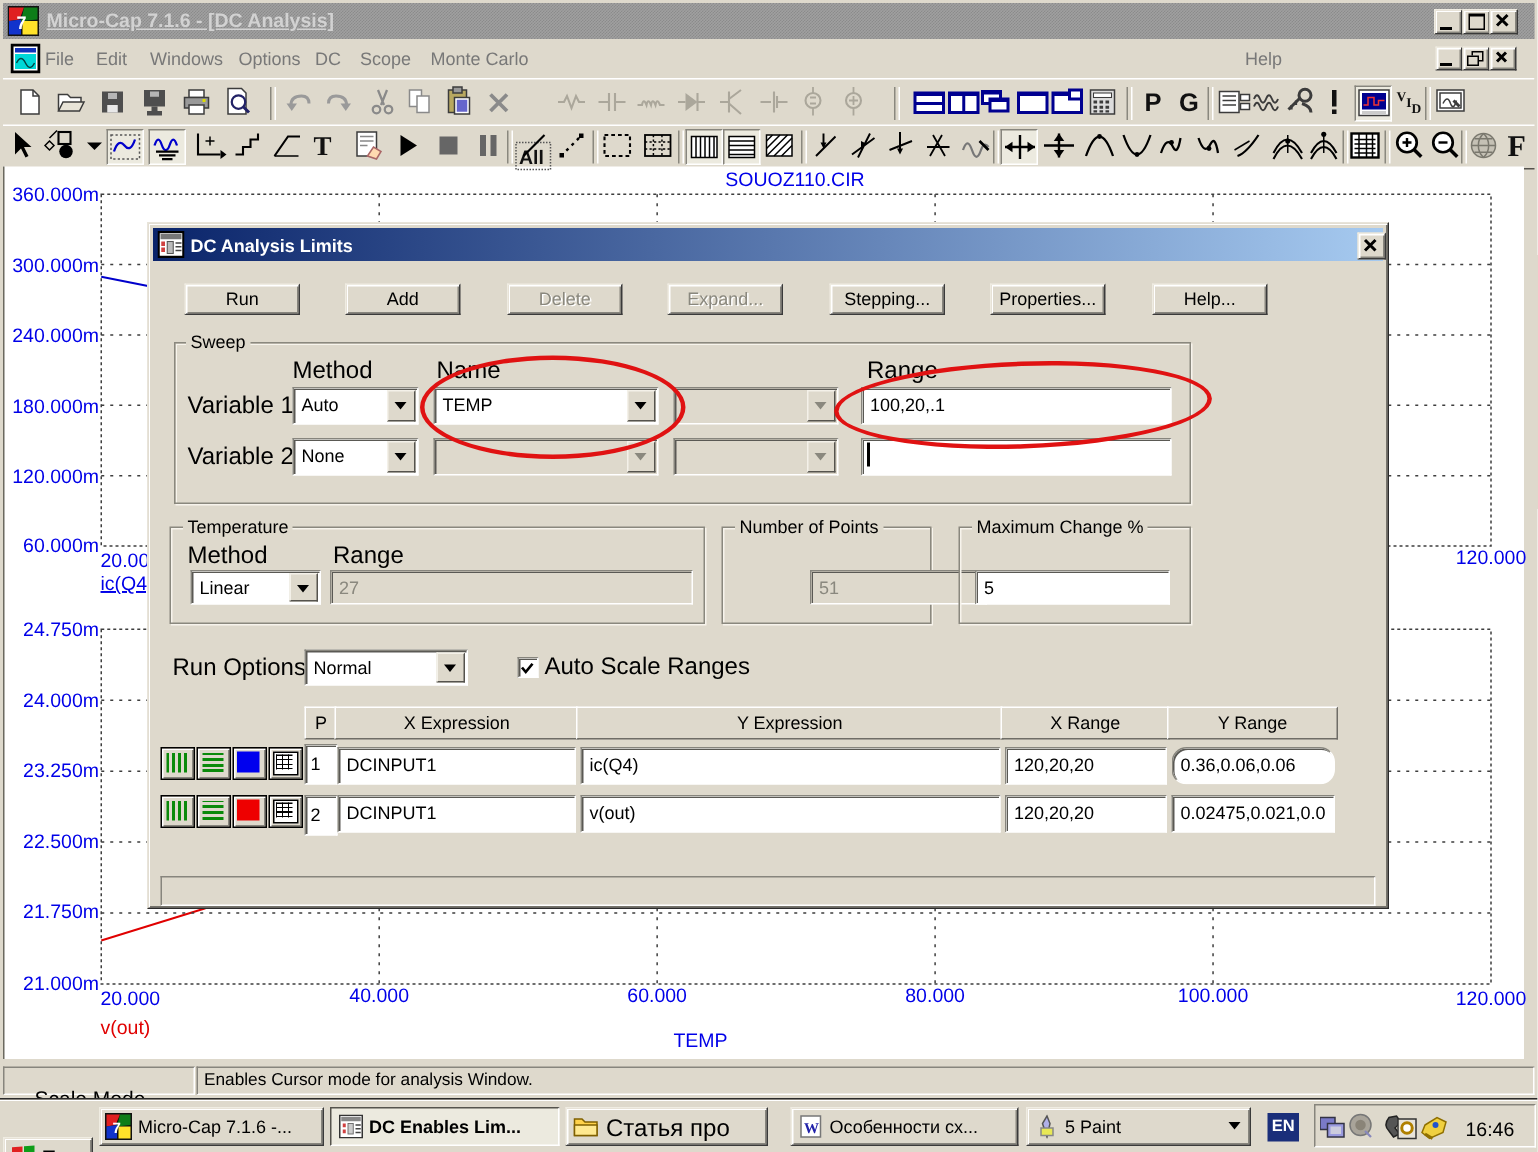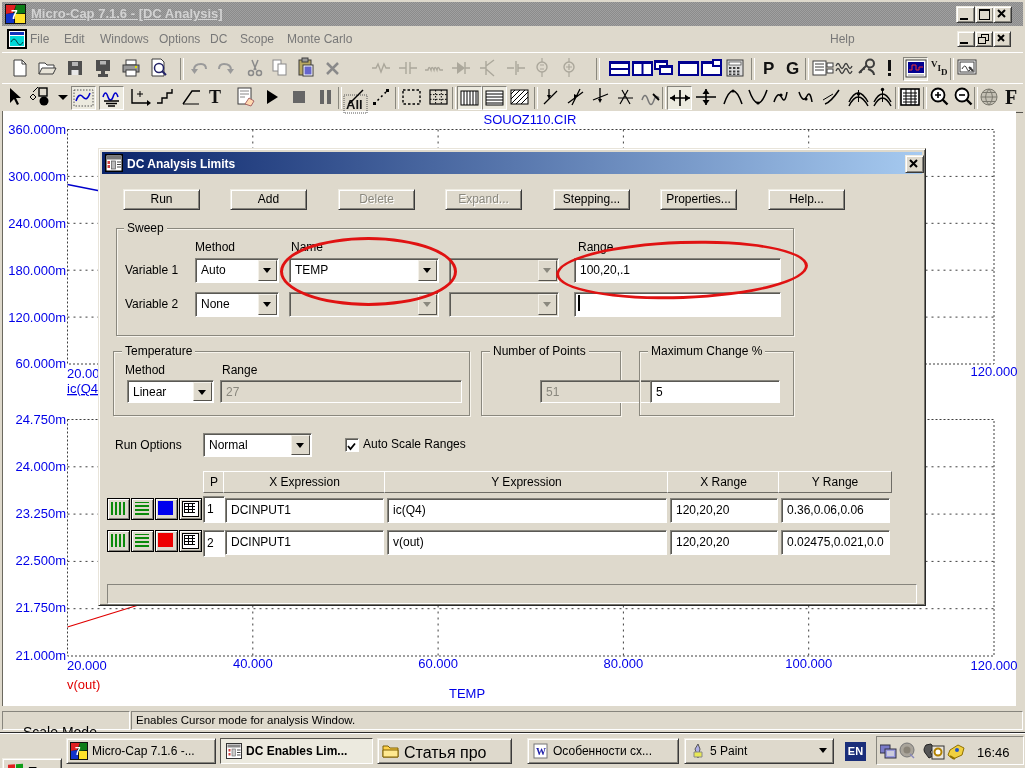--- a/index.html
+++ b/index.html
@@ -23,21 +23,21 @@
   .carr{position:absolute;right:1px;top:1px;bottom:1px;width:17px;background:#ded9cc;
         border:1px solid;border-color:#f4f1e9 #55534d #55534d #f4f1e9;}
   .carr:after{content:"";position:absolute;left:4px;top:7px;border:4px solid transparent;border-top:5px solid #000;}
   .combo.dis{background:#ded9cc;}
   .combo.dis .carr:after{border-top-color:#8a887e;}
   .fld{position:absolute;background:#fff;border:1px solid;border-color:#87857d #fff #fff #87857d;
        box-shadow:inset 1px 1px 0 #5a5954;}
   .fld .cv{position:absolute;left:5px;top:4px;font-size:12px;color:#000;white-space:nowrap;}
   .fld.dis{background:#ded9cc;}
   .fld.dis .cv{color:#8a887e;}
-  .lbl{position:absolute;font-size:12px;color:#000;white-space:nowrap;line-height:13px;}
+  .lbl{position:absolute;font-size:16px;color:#000;white-space:nowrap;line-height:13px;}
   .ell{position:absolute;border:3px solid #e01212;border-radius:50%;z-index:40;}
   .tb-sep{position:absolute;width:2px;border-left:1px solid #8a887e;border-right:1px solid #fff;height:22px;}
   .ic{position:absolute;width:23px;height:22px;}
   .ic svg{position:absolute;left:0;top:0;}
 </style>
 </head>
 <body>
 
 <div class="abs" id="titlebar" style="left:2px;top:2px;width:1021px;height:24px;
      background-color:#a0a0a0;background-image:linear-gradient(45deg,#8b8b8b 25%,transparent 25%,transparent 75%,#8b8b8b 75%),linear-gradient(45deg,#8b8b8b 25%,transparent 25%,transparent 75%,#8b8b8b 75%);background-size:2px 2px;background-position:0 0,1px 1px;"></div>
@@ -289,21 +289,21 @@
     </div>
   <div class="fld" style="left:126px;top:349px;width:157px;height:23px;">
       <span class="cv">DCINPUT1</span>
     </div>
   <div class="fld" style="left:288px;top:349px;width:278px;height:23px;">
       <span class="cv">ic(Q4)</span>
     </div>
   <div class="fld" style="left:571px;top:349px;width:106px;height:23px;">
       <span class="cv">120,20,20</span>
     </div>
-  <div class="fld" style="left:682px;top:349px;width:107px;height:23px;">
+  <div class="fld" style="left:682px;top:349px;width:107px;height:23px;border-radius:10px;">
       <span class="cv">0.36,0.06,0.06</span>
     </div>
 
   <div class="abs" id="r2btns" style="left:8px;top:381px;">
       <div style="position: absolute; left: 0px; top: 0px; width: 21px; height: 20px; border: 1px solid rgb(0, 0, 0); background: rgb(222, 217, 204); box-shadow: rgb(255, 255, 255) 1px 1px 0px inset, rgb(135, 133, 125) -1px -1px 0px inset;">
         <div style="position: absolute; left: 3px; top: 3px; width: 14px; height: 13px; background: repeating-linear-gradient(90deg, rgb(10, 138, 10) 0px, rgb(10, 138, 10) 2px, rgb(222, 217, 204) 2px, rgb(222, 217, 204) 4px);"></div>
       </div>
       <div style="position: absolute; left: 24px; top: 0px; width: 21px; height: 20px; border: 1px solid rgb(0, 0, 0); background: rgb(222, 217, 204); box-shadow: rgb(255, 255, 255) 1px 1px 0px inset, rgb(135, 133, 125) -1px -1px 0px inset;">
         <div style="position: absolute; left: 3px; top: 3px; width: 14px; height: 13px; background: repeating-linear-gradient(0deg, rgb(10, 138, 10) 0px, rgb(10, 138, 10) 2px, rgb(222, 217, 204) 2px, rgb(222, 217, 204) 4px);"></div>
       </div>

